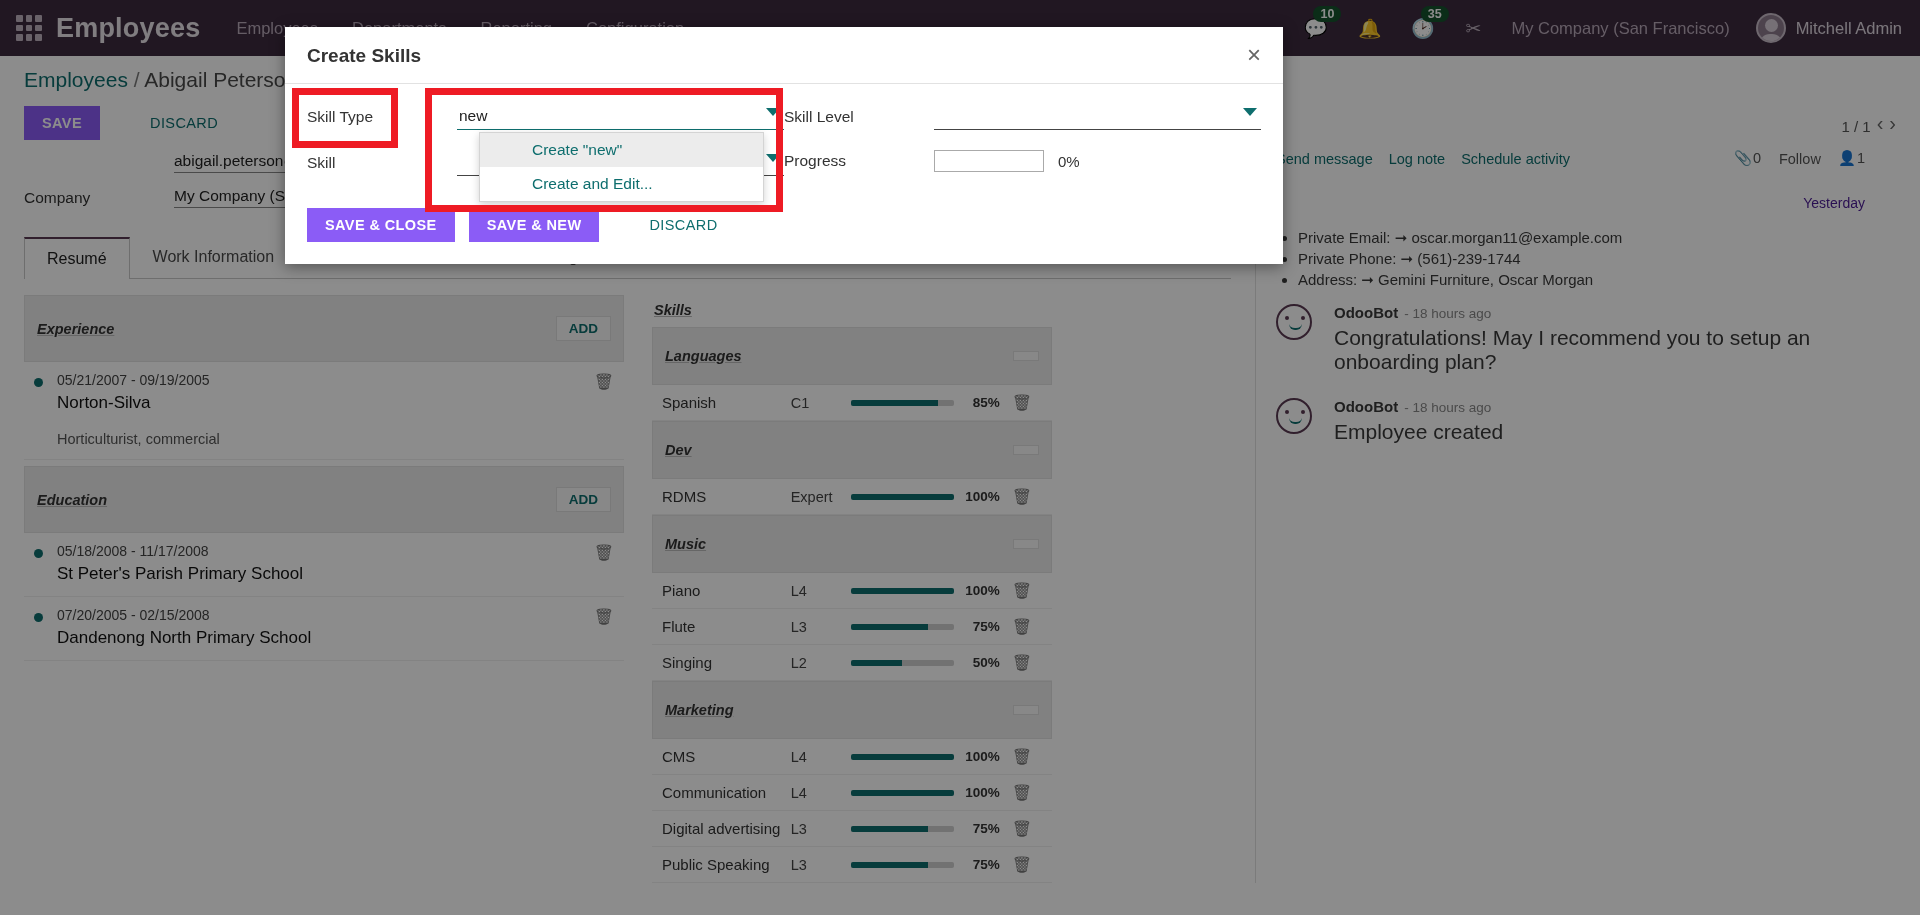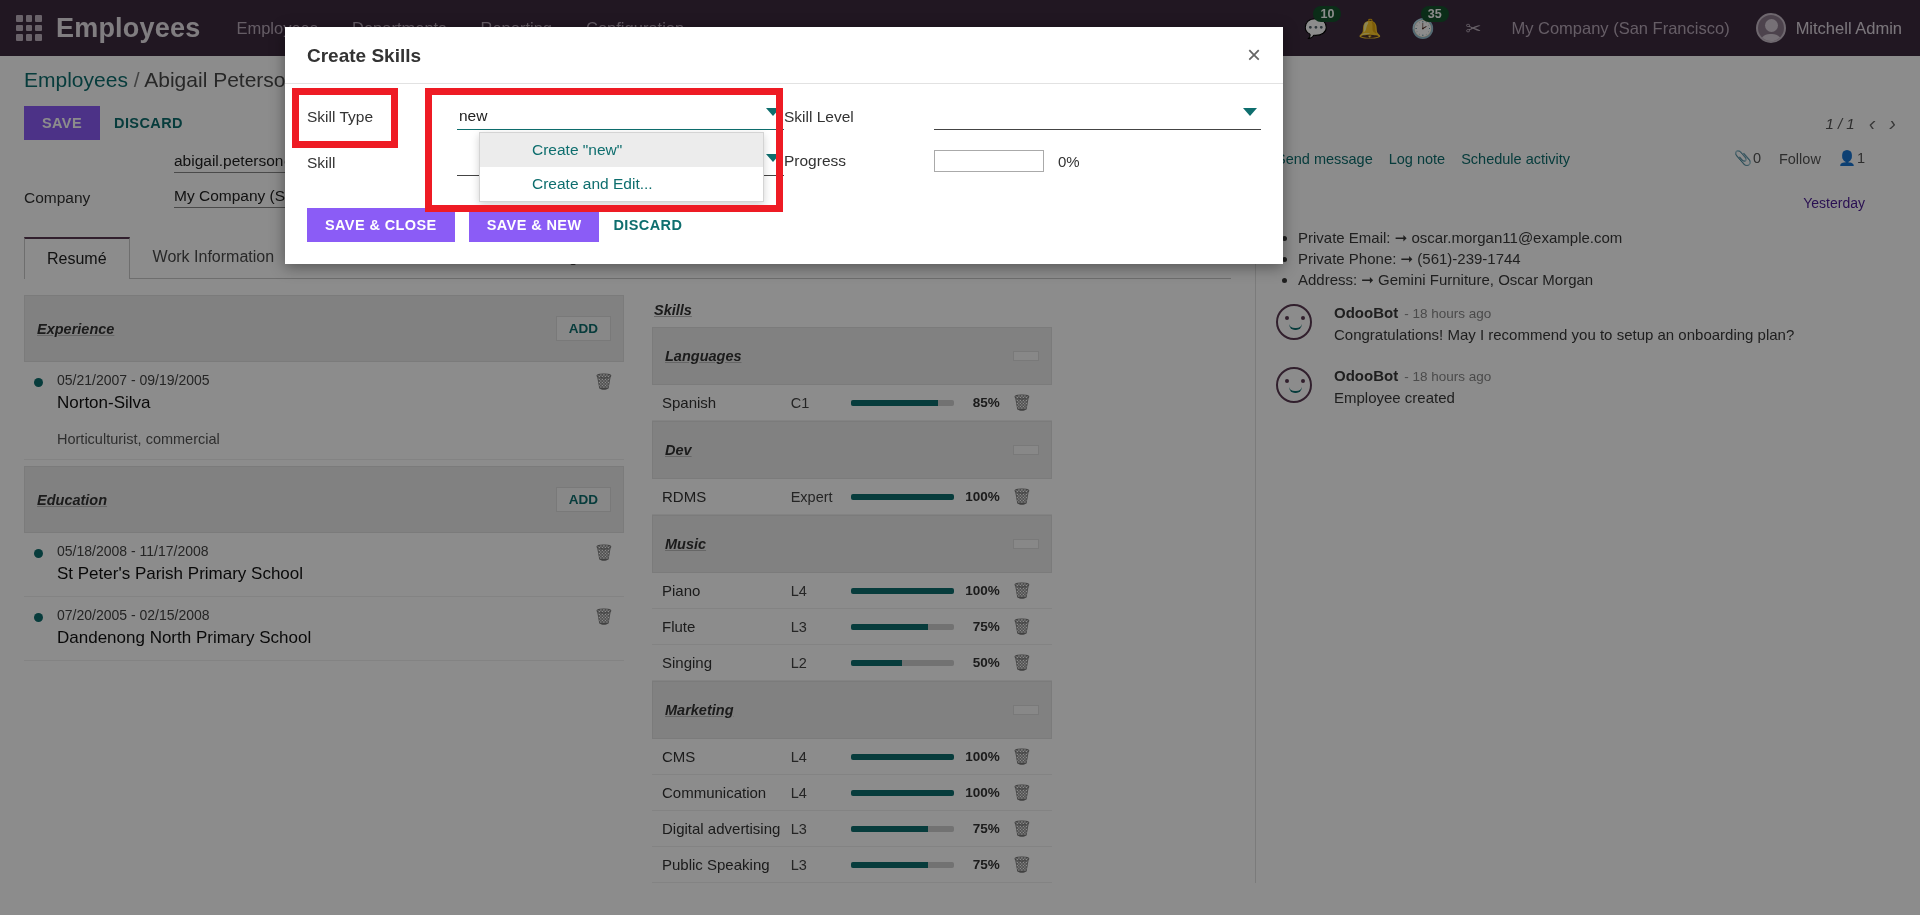--- a/index.html
+++ b/index.html
@@ -46,23 +46,23 @@
   .dim { position:absolute; top:0; left:0; width:1920px; height:915px;
     background: rgba(0,0,0,0.45); z-index: 40; }
 
   .control-panel { padding: 12px 24px 0 24px; background:#fff; }
   .breadcrumb { font-size: 21px; color: #0e6e6e; margin-bottom: 14px; }
   .breadcrumb .sep { color:#7a7a7a; }
   .breadcrumb .cur { color:#4a4a4a; }
   .cp-buttons { display:flex; align-items:center; gap: 14px; }
   .btn-primary { background:#8b5cf6; color:#fff; font-size:14.5px; font-weight:600;
     padding:9px 18px; border:none; cursor:pointer; letter-spacing:.4px;}
-  .btn-link { color:#0e6e6e; font-size:14.5px; font-weight:700; cursor:pointer; letter-spacing:.4px;}
-  .pager { margin-left:auto; display:flex; align-items:center; gap:14px;
-    font-size:15px; color:#555;font-style:italic; }
+  .btn-link { color:#0e6e6e; font-size:14.5px; font-weight:400; cursor:pointer; letter-spacing:.4px;margin-left:36px;}
+  .pager { margin-left:auto; display:flex; align-items:flex-end; gap:6px;
+    font-size:15px; color:#555; }
   .pg-arrow { font-size:20px; color:#666; cursor:pointer; }
 
   .sheet-wrap { position:relative; display:flex; }
   .sheet { width: 1255px; padding: 6px 24px 0 24px; }
   .form-row { display:flex; align-items:center; margin-bottom: 4px; }
   .f-label { width:150px; font-size:15.5px; color:#333; }
   .f-value { font-size:15.5px; color:#222; border-bottom:1px solid #888;
     min-width: 260px; padding-bottom:2px;}
 
   
@@ -111,21 +111,21 @@
   .msg { display:flex; gap:22px; padding: 12px 0; }
   .msg-av { width:36px; height:36px; border-radius:50%; border:2px solid #5a3a52;
     flex:none; position:relative; background:#fff;}
   .msg-av .eyes{position:absolute;top:10px;left:7px;width:20px;display:flex;
     justify-content:space-between;}
   .msg-av .eyes i{width:4px;height:4px;border-radius:50%;background:#5a3a52;display:block;}
   .msg-av .smile{position:absolute;bottom:8px;left:11px;width:13px;height:6px;
     border-bottom:2px solid #0e6e6e;border-radius:0 0 10px 10px;}
   .msg-author { font-size:15px; font-weight:bold; color:#3a3a3a; }
   .msg-time { font-size:13.5px; color:#888; margin-left:6px; font-weight:normal;}
-  .msg-body { font-size:15px; color:#3a3a3a; margin-top:4px; }
+  .msg-body { font-size:21px; color:#3a3a3a; margin-top:4px; }
   .bullets { margin-top:4px; padding-left:22px; }
   .bullets li { font-size:15px; color:#3a3a3a; margin:3px 0; }
 
   
   .modal {
     position: absolute; left: 285px; top: 27px; width: 998px;
     background:#fff; z-index: 50; box-shadow: 0 3px 14px rgba(0,0,0,.4);
   }
   .modal-head { display:flex; align-items:flex-end; padding: 16px 22px 16px 22px;
     border-bottom:1px solid #e2e2e2; }

